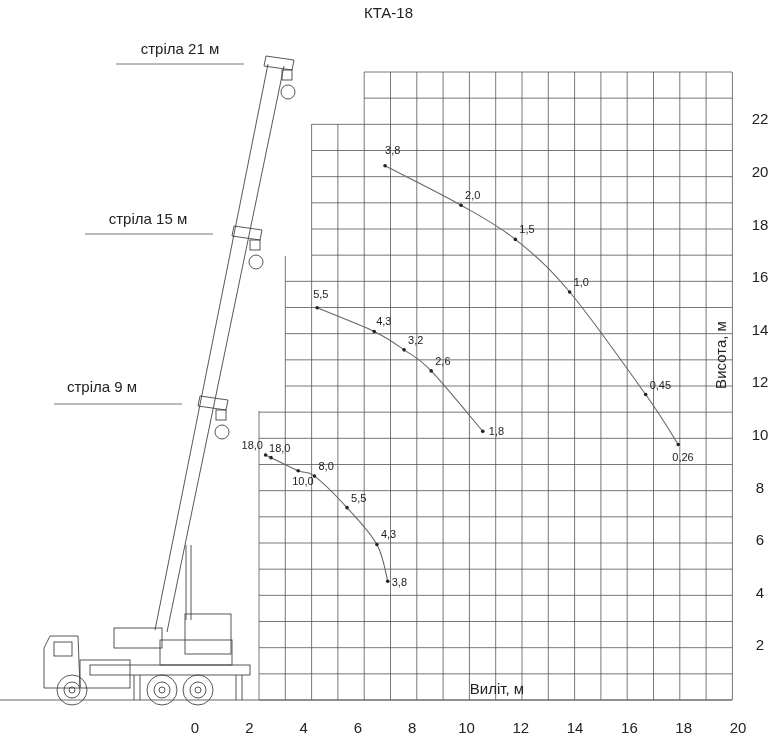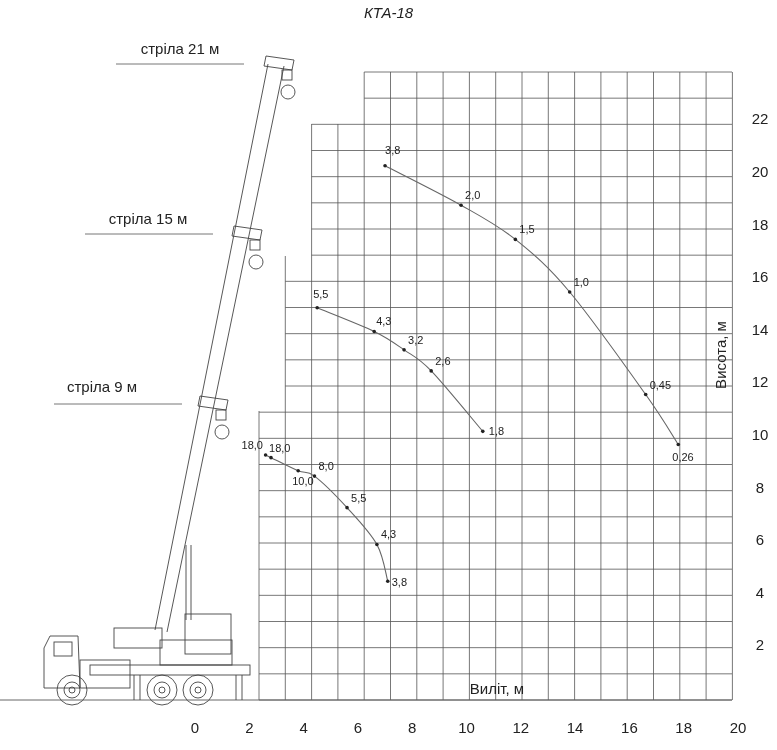--- a/index.html
+++ b/index.html
@@ -1,18 +1,18 @@
 <!DOCTYPE html>
 <html><head>
 <meta charset="utf-8">
 <style>
   html, body { margin: 0; padding: 0; background: #ffffff; }
   body { width: 777px; height: 750px; position: relative; overflow: hidden; font-family: "Liberation Sans", sans-serif; color: #222; }
   #chart { position: absolute; left: 0; top: 0; }
-  .title { position: absolute; left: 0; width: 777px; top: 4px; text-align: center; font-size: 15px; color: #222; font-style: italic; }
+  .title { position: absolute; left: 0; width: 777px; top: 4px; text-align: center; font-size: 15px; color: #222; }
   text { font-family: "Liberation Sans", sans-serif; fill: #222; }
 </style>
 </head>
 <body>
 
 <div class="title">КТА-18</div>
 
 <svg id="chart" width="777" height="750" viewBox="0 0 777 750">
   <g id="grid">
       <line x1="259" y1="411" x2="259" y2="700" stroke="#555555" stroke-width="0.8"></line>

